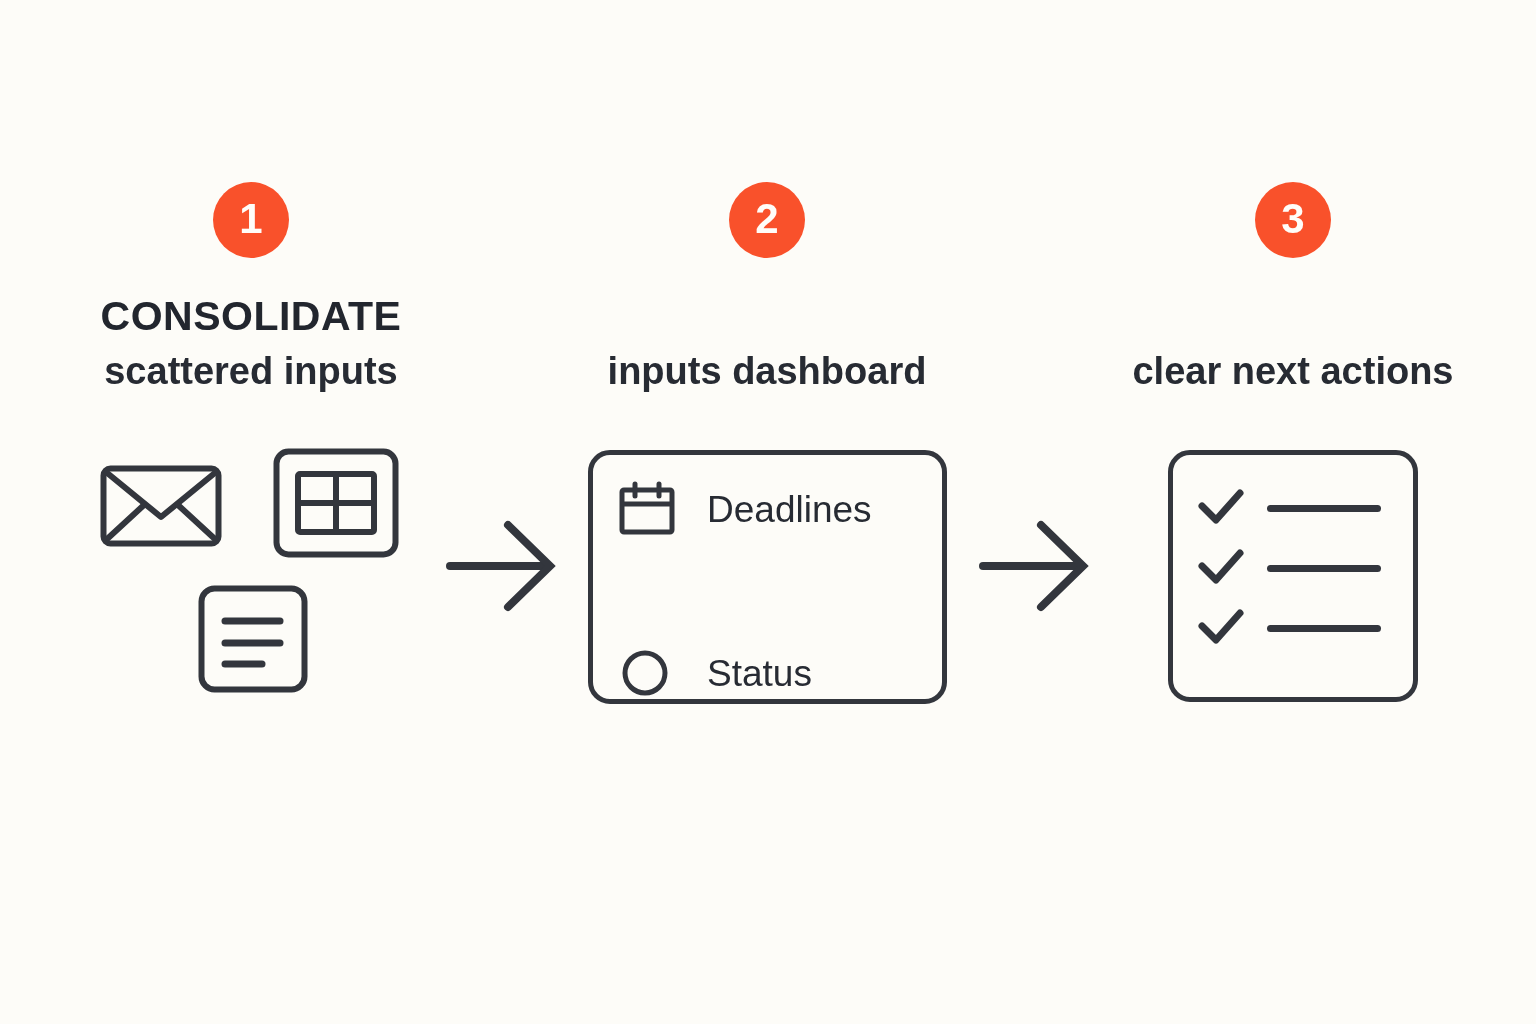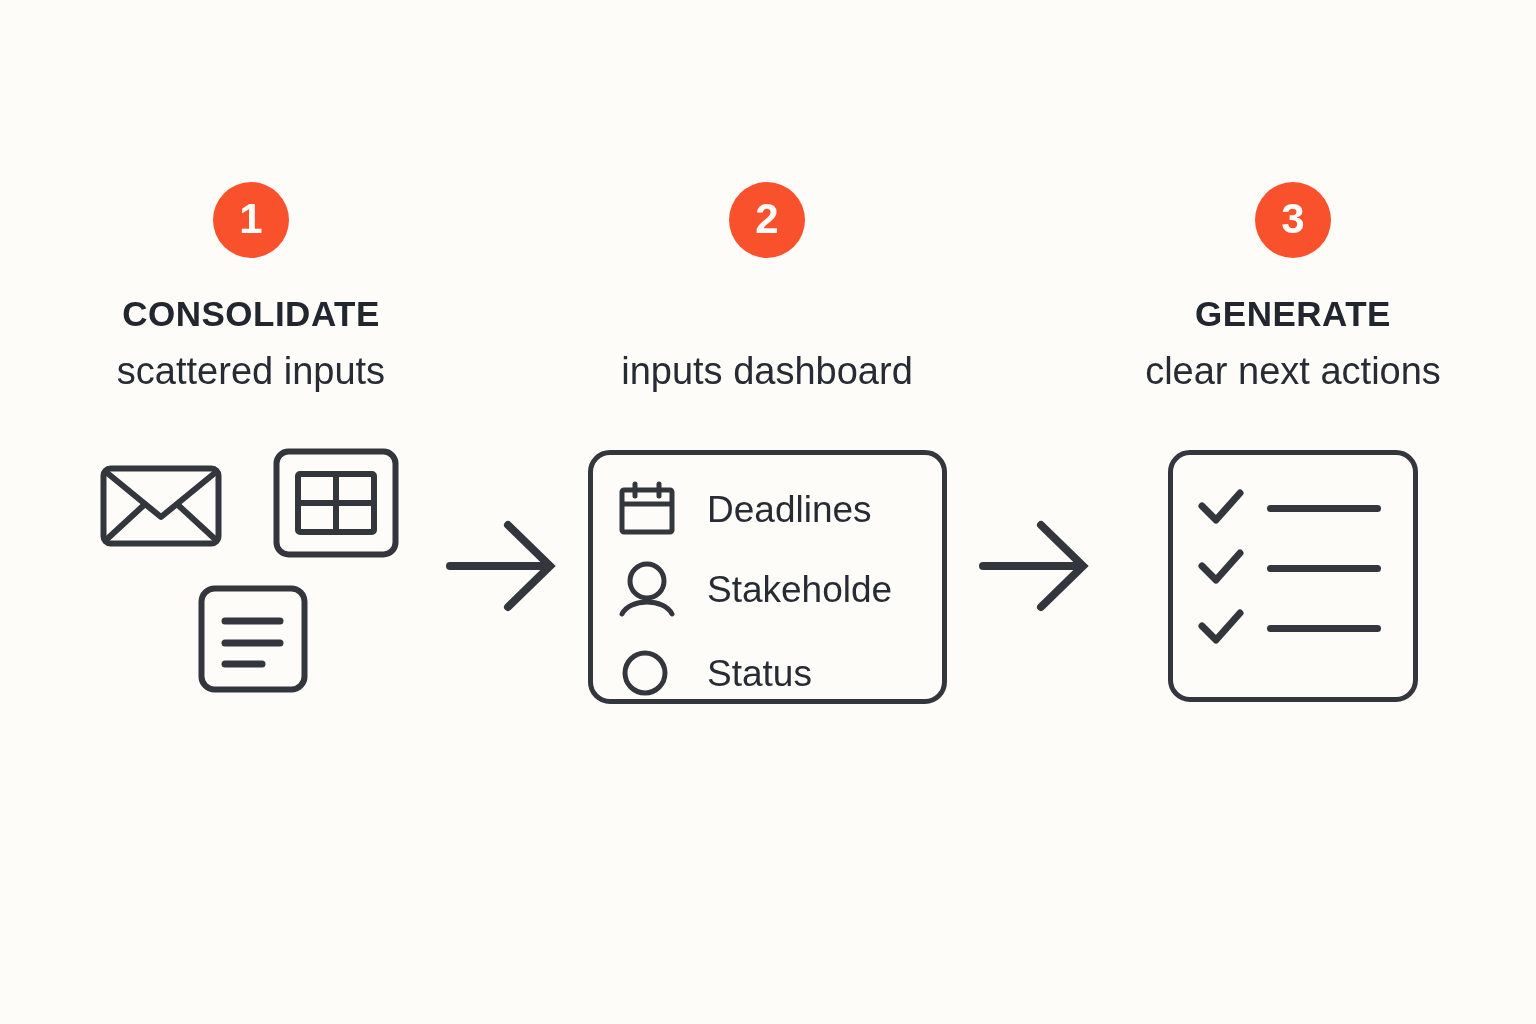--- a/index.html
+++ b/index.html
@@ -55,35 +55,35 @@
     padding-bottom: 3px;
   }
 
   
   .title {
     position: absolute;
     top: 296px;
     left: 0;
     width: 100%;
     text-align: center;
-    font-size: 35px;
+    font-size: 41px;
     font-weight: 700;
     color: #22262E;
     letter-spacing: 0.5px;
     line-height: 1;
     white-space: nowrap;
   }
   .subtitle {
     position: absolute;
     top: 352px;
     left: 0;
     width: 100%;
     text-align: center;
     font-size: 38px;
-    font-weight: 400;
+    font-weight: 700;
     color: #272B33;
     line-height: 1;
     white-space: nowrap;
   }
 
   
   .stroke-ico { display: block; }
 
   
   #inputs-cluster {
@@ -232,29 +232,20 @@
           <svg width="56" height="56" viewBox="0 0 56 56">
             <rect x="3" y="9" width="50" height="42" rx="2" ry="2" fill="none" stroke="#33363D" stroke-width="5"></rect>
             <line x1="3" y1="23" x2="53" y2="23" stroke="#33363D" stroke-width="5"></line>
             <line x1="16" y1="3" x2="16" y2="15" stroke="#33363D" stroke-width="5" stroke-linecap="round"></line>
             <line x1="40" y1="3" x2="40" y2="15" stroke="#33363D" stroke-width="5" stroke-linecap="round"></line>
           </svg>
         </span>
         <span class="dash-label">Deadlines</span>
       </div>
 
-      <div class="dash-row" id="dash-row-1">
-        <span class="dash-icon">
-          <svg width="56" height="58" viewBox="0 0 56 58">
-            <circle cx="28" cy="21" r="17" fill="none" stroke="#33363D" stroke-width="5"></circle>
-            <path d="M3 54 C11 38, 45 38, 53 54" fill="none" stroke="#33363D" stroke-width="5" stroke-linecap="round"></path>
-          </svg>
-        </span>
-        <span class="dash-label">Stakeholde</span>
-      </div>
 
       <div class="dash-row" id="dash-row-2">
         <span class="dash-icon">
           <svg width="56" height="50" viewBox="0 0 56 50">
             <circle cx="26" cy="25" r="20" fill="none" stroke="#33363D" stroke-width="5"></circle>
           </svg>
         </span>
         <span class="dash-label">Status</span>
       </div>
 
@@ -265,21 +256,20 @@
     <line x1="4" y1="48" x2="98" y2="48" stroke="#33363D" stroke-width="8" stroke-linecap="round"></line>
     <polyline points="62,7 104,48 62,89" fill="none" stroke="#33363D" stroke-width="8" stroke-linecap="round" stroke-linejoin="miter"></polyline>
   </svg>
 
   <div class="step" id="step-3">
 
     <div class="badge">
       <span>3</span>
     </div>
 
-    <div class="title">GENERATE</div>
     <div class="subtitle">clear next actions</div>
 
     <div id="checklist-card">
 
       <div class="check-row" id="check-row-0">
         <svg width="48" height="40" viewBox="0 0 48 40">
           <polyline points="5,18 19,32 43,5" fill="none" stroke="#33363D" stroke-width="7" stroke-linecap="round" stroke-linejoin="round"></polyline>
         </svg>
         <span class="check-line"></span>
       </div>

